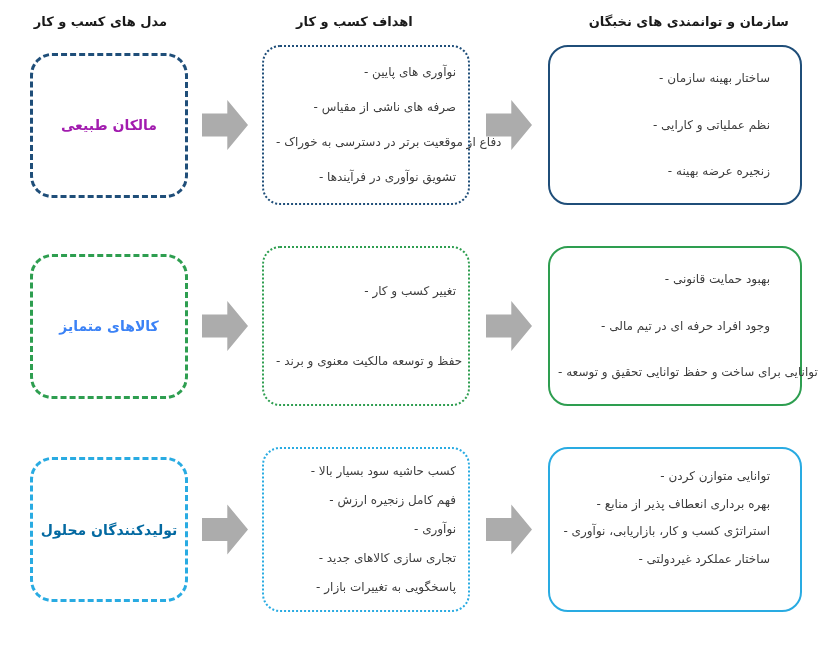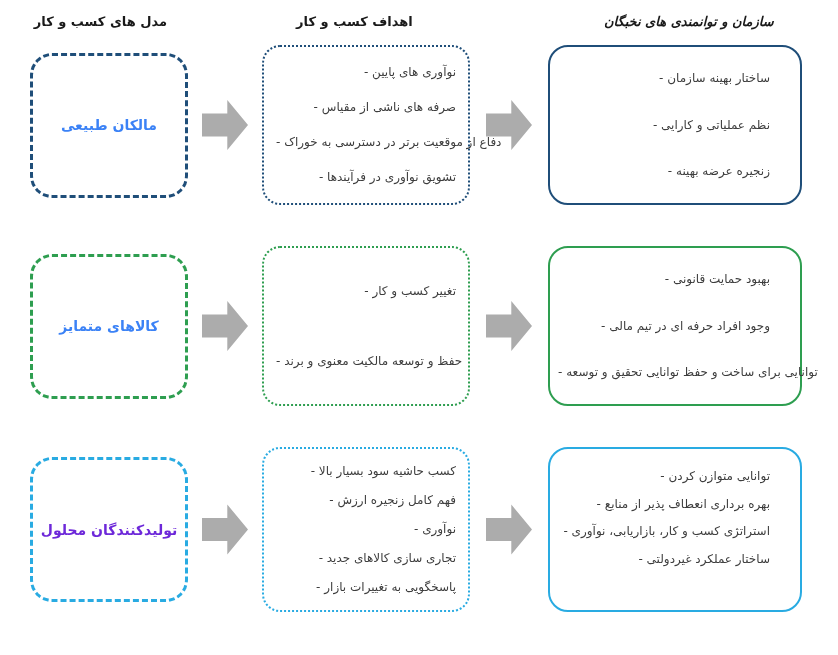--- a/index.html
+++ b/index.html
@@ -17,21 +17,21 @@
     padding: 14px 36px 0 30px;
     height: 45px;
     align-items: flex-start;
     gap: 20px;
   }
   .hcell { font-weight: bold; font-size: 13px; color: #1a1a1a; text-align: center; }
   .hcell.h-left  { width: 158px; }
   .hspacer1 { width: 74px; }
   .hcell.h-mid   { width: 208px; padding-right: 34px; }
   .hspacer2 { width: 78px; }
-  .hcell.h-right { width: 254px; font-style: italic; }
+  .hcell.h-right { width: 254px; }
 
   .row {
     display: flex;
     align-items: stretch;
     padding: 0 36px 0 30px;
     height: 160px;
     margin-bottom: 41px;
   }
   .row.last { height: 165px; margin-bottom: 0; }
 
@@ -105,21 +105,21 @@
   <div class="headers">
     <div class="hcell h-left" dir="rtl">مدل های کسب و کار</div>
     <div class="hspacer1"></div>
     <div class="hcell h-mid" dir="rtl">اهداف کسب و کار</div>
     <div class="hspacer2"></div>
     <div class="hcell h-right" dir="rtl">سازمان و توانمندی های نخبگان</div>
   </div>
 
   <div class="row">
     <div class="model-box" style="border-color: rgb(31, 78, 121);">
-      <div class="model-label" dir="rtl" style="color: #3b82f6;">مالکان طبیعی</div>
+      <div class="model-label" dir="rtl" style="color: #a21caf;">مالکان طبیعی</div>
     </div>
     <div class="arrow-wrap a1">
       <div class="block-arrow" style="background-color: rgb(172, 172, 172);"></div>
     </div>
     <div class="goal-box" style="border-color: rgb(31, 78, 121);">
       <div class="list">
           <div class="li">- نوآوری های پایین</div>
           <div class="li">- صرفه های ناشی از مقیاس</div>
           <div class="li">- دفاع از موقعیت برتر در دسترسی به خوراک</div>
           <div class="li">- تشویق نوآوری در فرآیندها</div>
@@ -157,21 +157,21 @@
       <div class="list">
           <div class="li">- بهبود حمایت قانونی</div>
           <div class="li">- وجود افراد حرفه ای در تیم مالی</div>
           <div class="li">- توانایی برای ساخت و حفظ توانایی تحقیق و توسعه</div>
         </div>
     </div>
   </div>
 
   <div class="row last">
     <div class="model-box" style="border-color: rgb(41, 171, 226);">
-      <div class="model-label" dir="rtl" style="color: #6d28d9; text-align: right;">تولیدکنندگان محلول</div>
+      <div class="model-label" dir="rtl" style="color: #0369a1; text-align: right;">تولیدکنندگان محلول</div>
     </div>
     <div class="arrow-wrap a1">
       <div class="block-arrow" style="background-color: rgb(172, 172, 172);"></div>
     </div>
     <div class="goal-box" style="border-color: rgb(41, 171, 226);">
       <div class="list">
           <div class="li">- کسب حاشیه سود بسیار بالا</div>
           <div class="li">- فهم کامل زنجیره ارزش</div>
           <div class="li">- نوآوری</div>
           <div class="li">- تجاری سازی کالاهای جدید</div>

